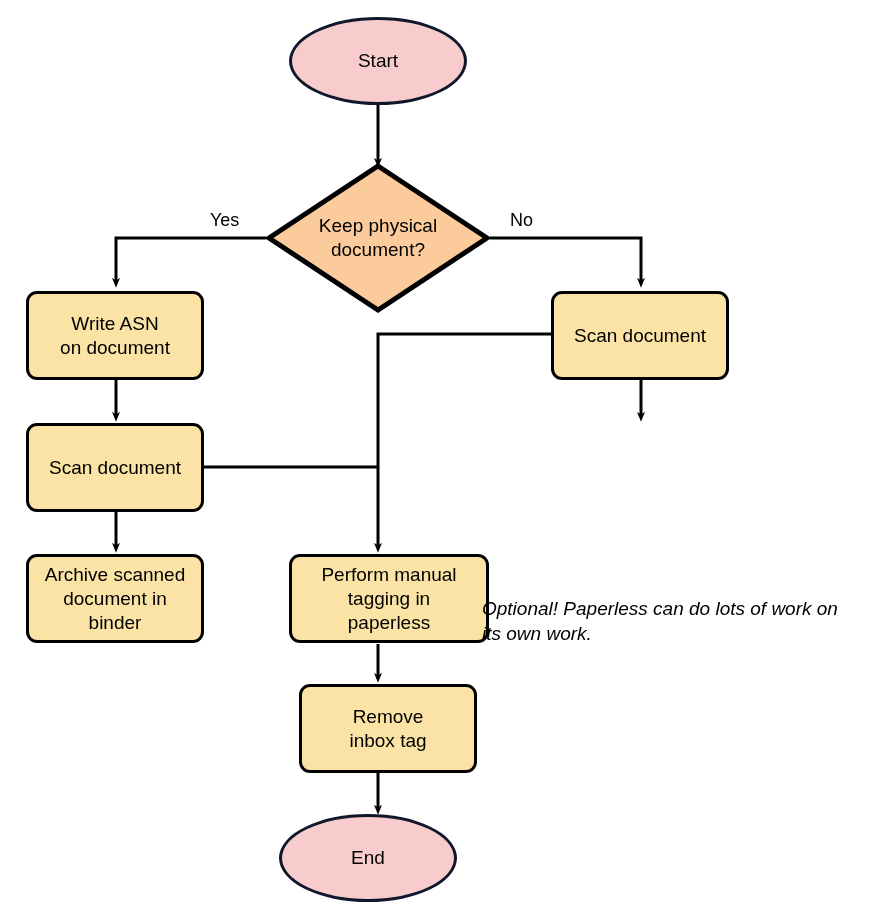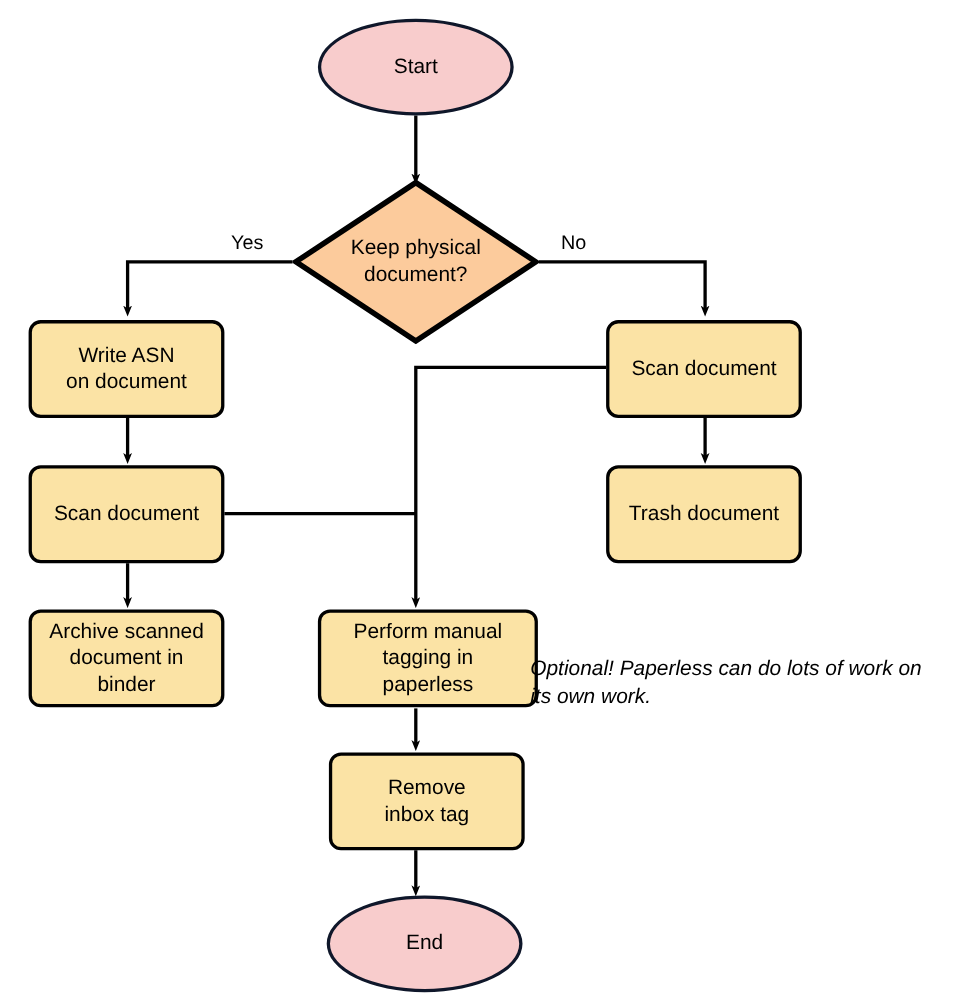--- a/index.html
+++ b/index.html
@@ -151,23 +151,20 @@
       <div>Archive scanned</div>
       <div>document in</div>
       <div>binder</div>
     </div>
   </div>
 
   <div class="node node-process" style="left:551px; top:291px; width:178px; height:89px; background:#FBE3A5;">
     <span>Scan document</span>
   </div>
 
-  <div class="node node-process" style="left:551px; top:423px; width:178px; height:89px; background:#FBE3A5;">
-    <span>Trash document</span>
-  </div>
 
   <div class="node node-process" style="left:289px; top:554px; width:200px; height:89px; background:#FBE3A5;">
     <div>
       <div>Perform manual</div>
       <div>tagging in</div>
       <div>paperless</div>
     </div>
   </div>
 
   <div class="annotation" style="left:482px; top:596px; width:400px;">
@@ -175,17 +172,17 @@
     <div>its own work.</div>
   </div>
 
   <div class="node node-process" style="left:299px; top:684px; width:178px; height:89px; background:#FBE3A5;">
     <div>
       <div>Remove</div>
       <div>inbox tag</div>
     </div>
   </div>
 
-  <div class="node node-terminator" style="left:297px; top:814px; width:178px; height:88px; background:#F8CCCC;">
+  <div class="node node-terminator" style="left:279px; top:814px; width:178px; height:88px; background:#F8CCCC;">
     <span>End</span>
   </div>
 
 </div>
 
 </body></html>

